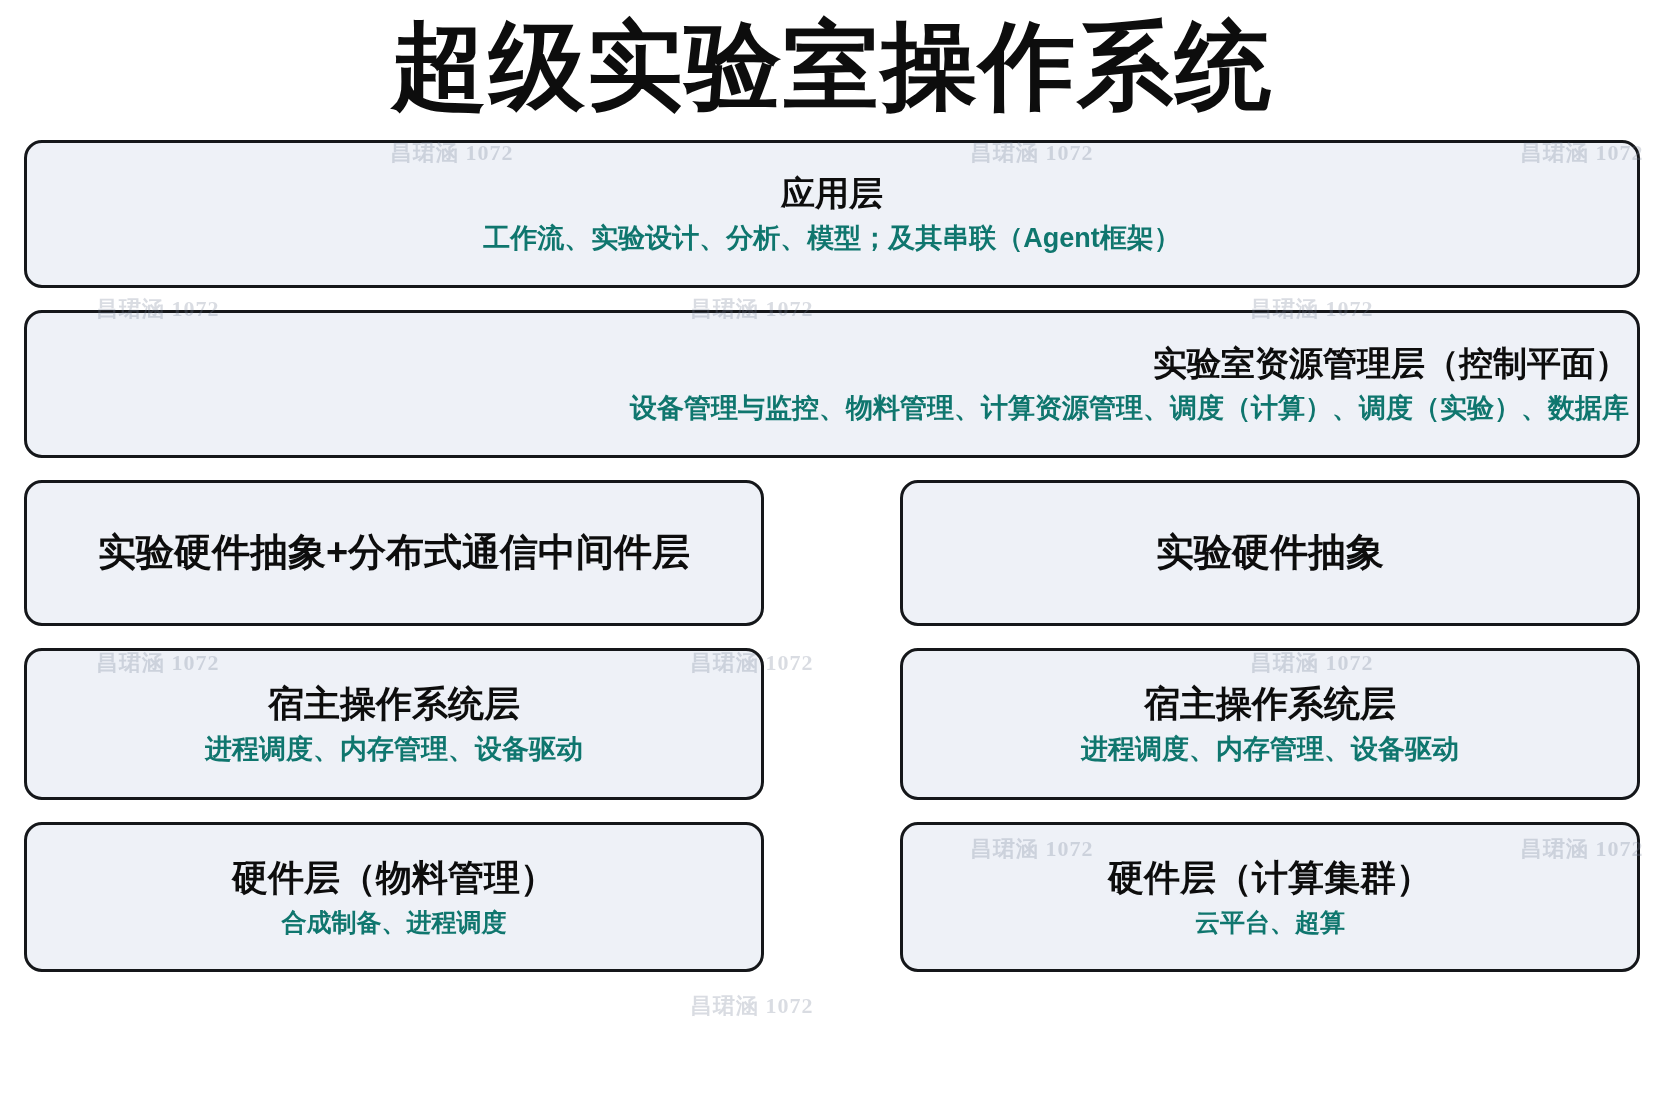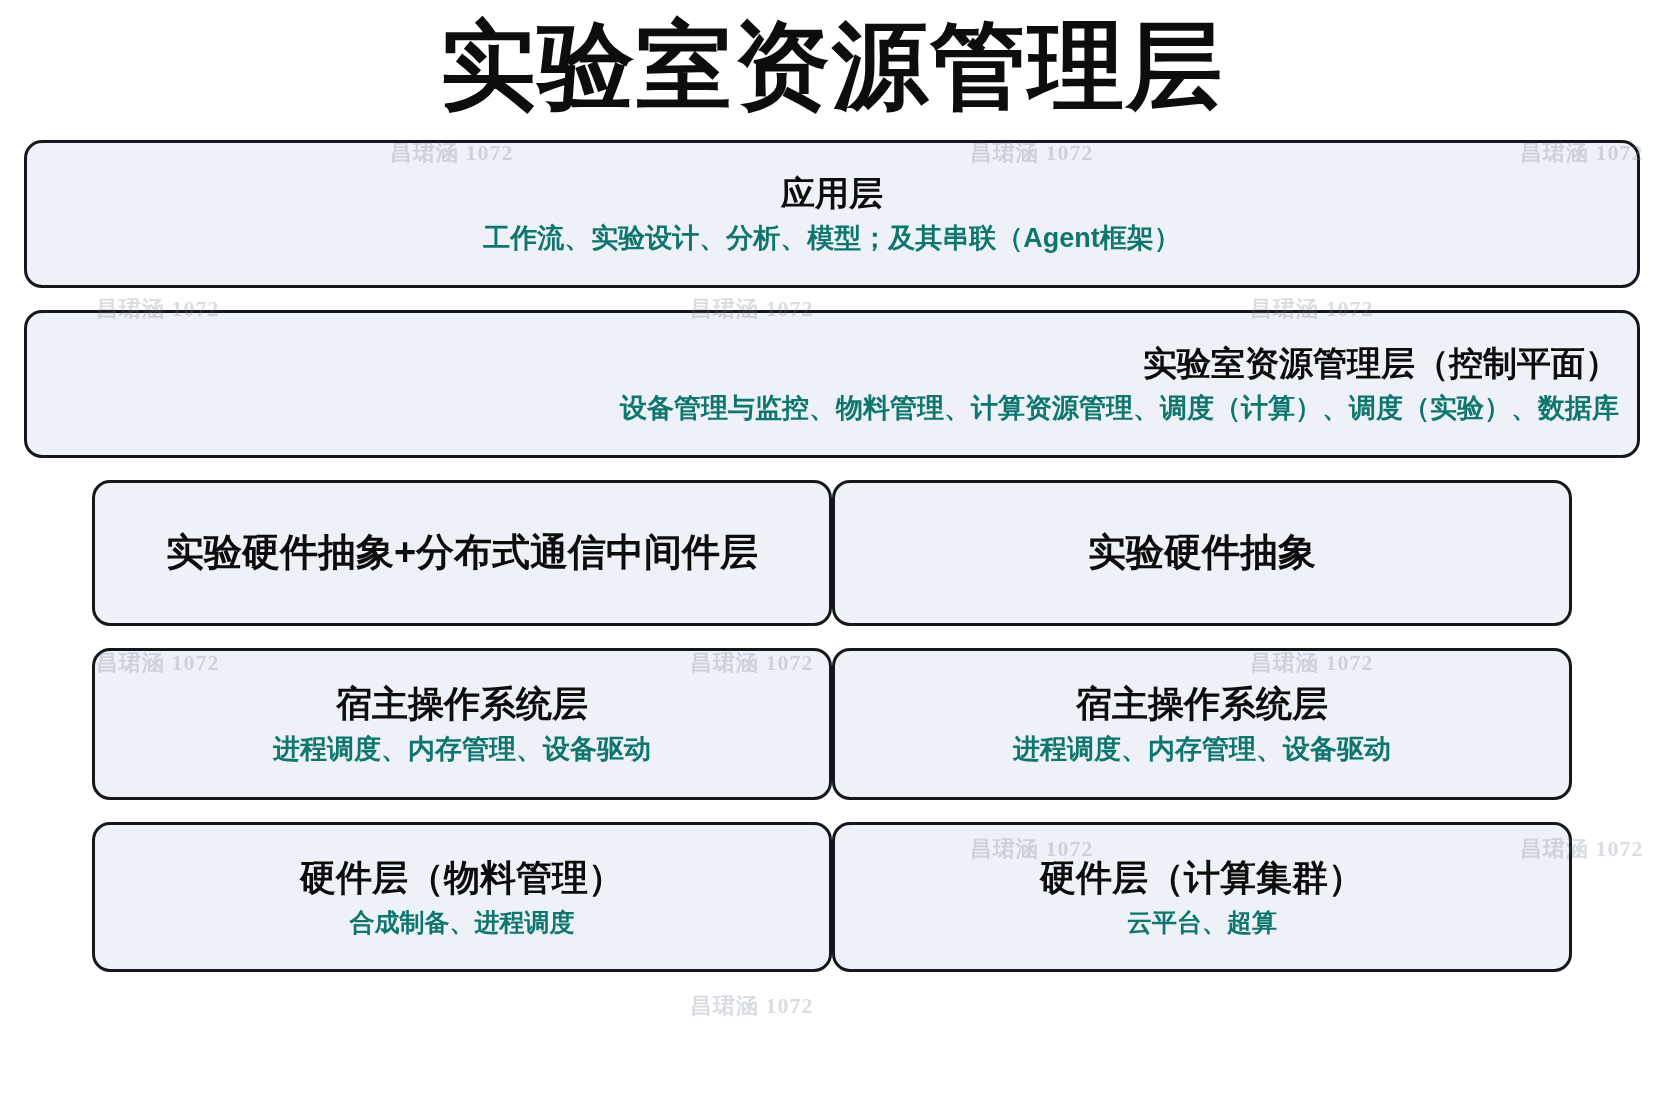--- a/index.html
+++ b/index.html
@@ -38,21 +38,21 @@
   .box {
     background: #eef1f7;
     border: 3px solid #15171a;
     border-radius: 18px;
     box-sizing: border-box;
     display: flex;
     flex-direction: column;
     align-items: center;
     justify-content: center;
     text-align: center;
-    padding: 10px 18px;
+    padding: 10px 8px;
   }
   .box .b-title {
     font-size: 34px;
     font-weight: 700;
     line-height: 1.25;
     color: #0d0d0d;
   }
   .box .b-sub {
     font-size: 27px;
     font-weight: 700;
@@ -72,21 +72,21 @@
     height: 148px;
   }
   .row-res {
     height: 148px;
     align-items: flex-end;
   }
   .split {
     display: flex;
     gap: 0;
     margin: 0 24px 22px 24px;
-    justify-content: center;
+    justify-content: space-between;
   }
   .col {
     width: 740px;
     box-sizing: border-box;
   }
   .row-mid {
     height: 146px;
   }
   .row-host {
     height: 152px;
@@ -136,21 +136,21 @@
   <div class="wm" style="left:96px;  top:288px;">昌珺涵 1072</div>
   <div class="wm" style="left:690px; top:288px;">昌珺涵 1072</div>
   <div class="wm" style="left:1250px;top:288px;">昌珺涵 1072</div>
   <div class="wm" style="left:96px;  top:642px;">昌珺涵 1072</div>
   <div class="wm" style="left:690px; top:642px;">昌珺涵 1072</div>
   <div class="wm" style="left:1250px;top:642px;">昌珺涵 1072</div>
   <div class="wm" style="left:970px; top:828px;">昌珺涵 1072</div>
   <div class="wm" style="left:1520px;top:828px;">昌珺涵 1072</div>
   <div class="wm" style="left:690px; top:985px;">昌珺涵 1072</div>
 
-  <div class="title">实验室资源管理层</div>
+  <div class="title">超级实验室操作系统</div>
 
   <div class="box full-row row-app">
     <div class="b-title">应用层</div>
     <div class="b-sub">工作流、实验设计、分析、模型；及其串联（Agent框架）</div>
   </div>
 
   <div class="box full-row row-res">
     <div class="b-title">实验室资源管理层（控制平面）</div>
     <div class="b-sub">设备管理与监控、物料管理、计算资源管理、调度（计算）、调度（实验）、数据库</div>
   </div>

